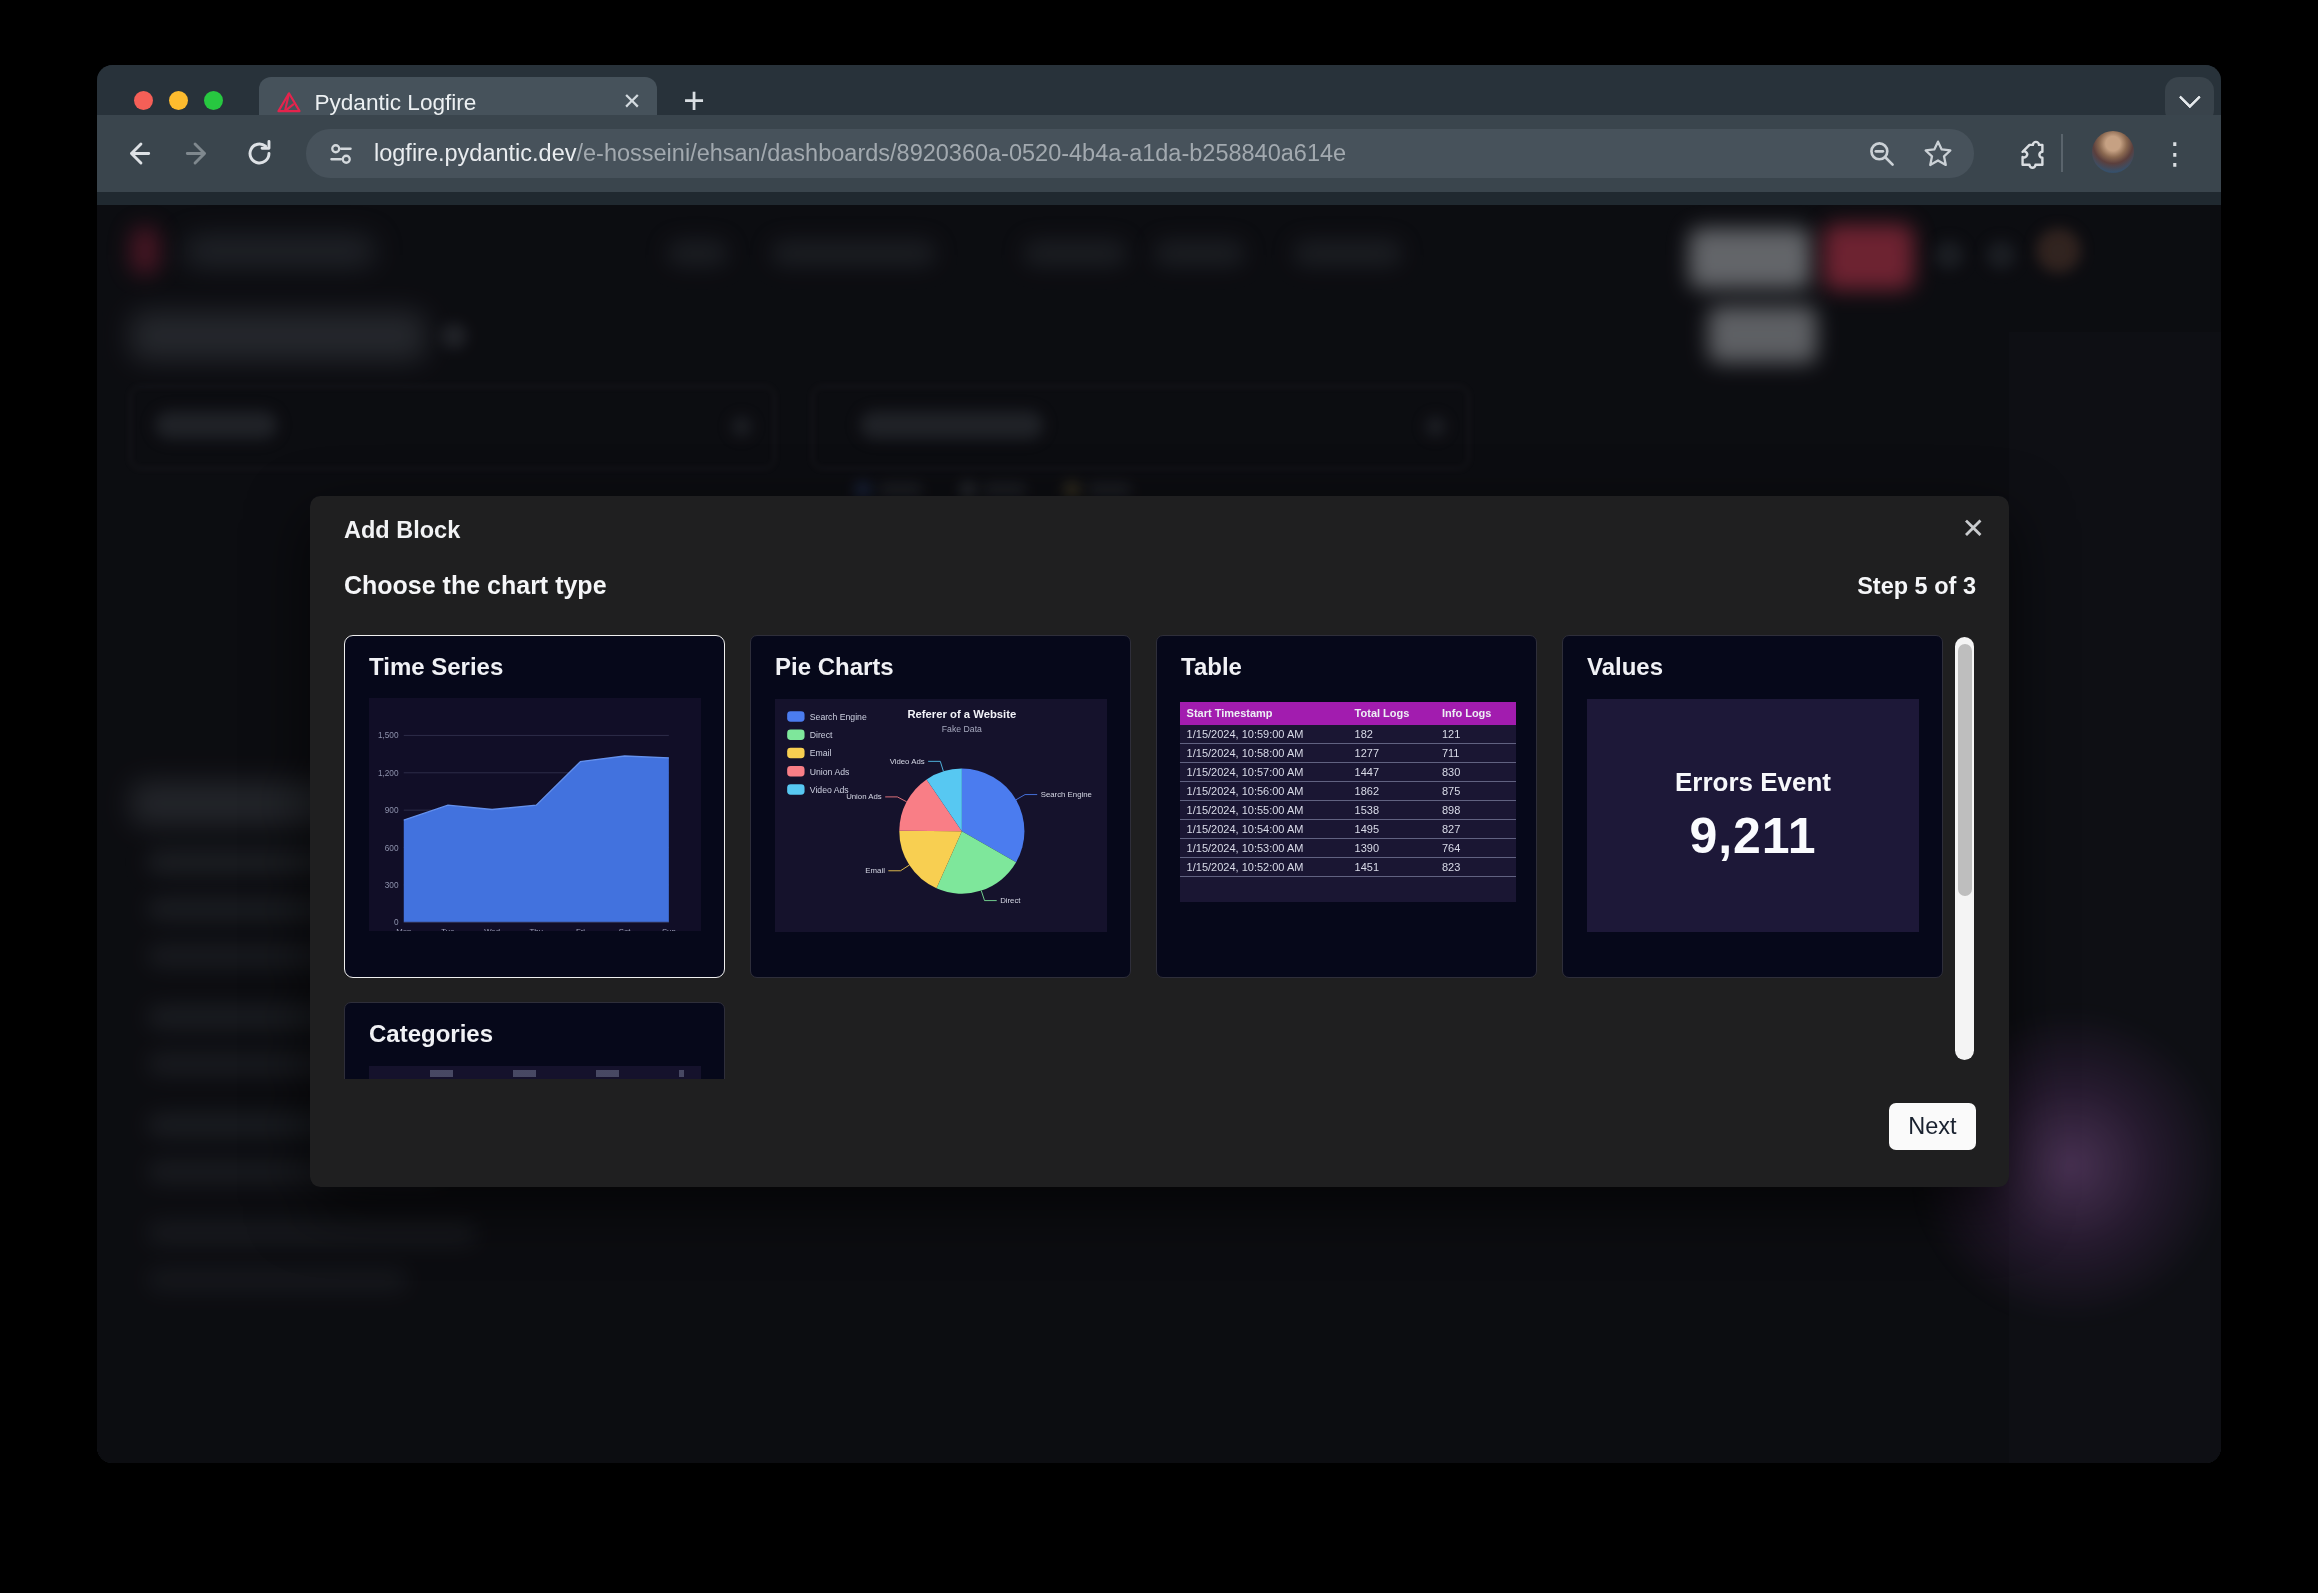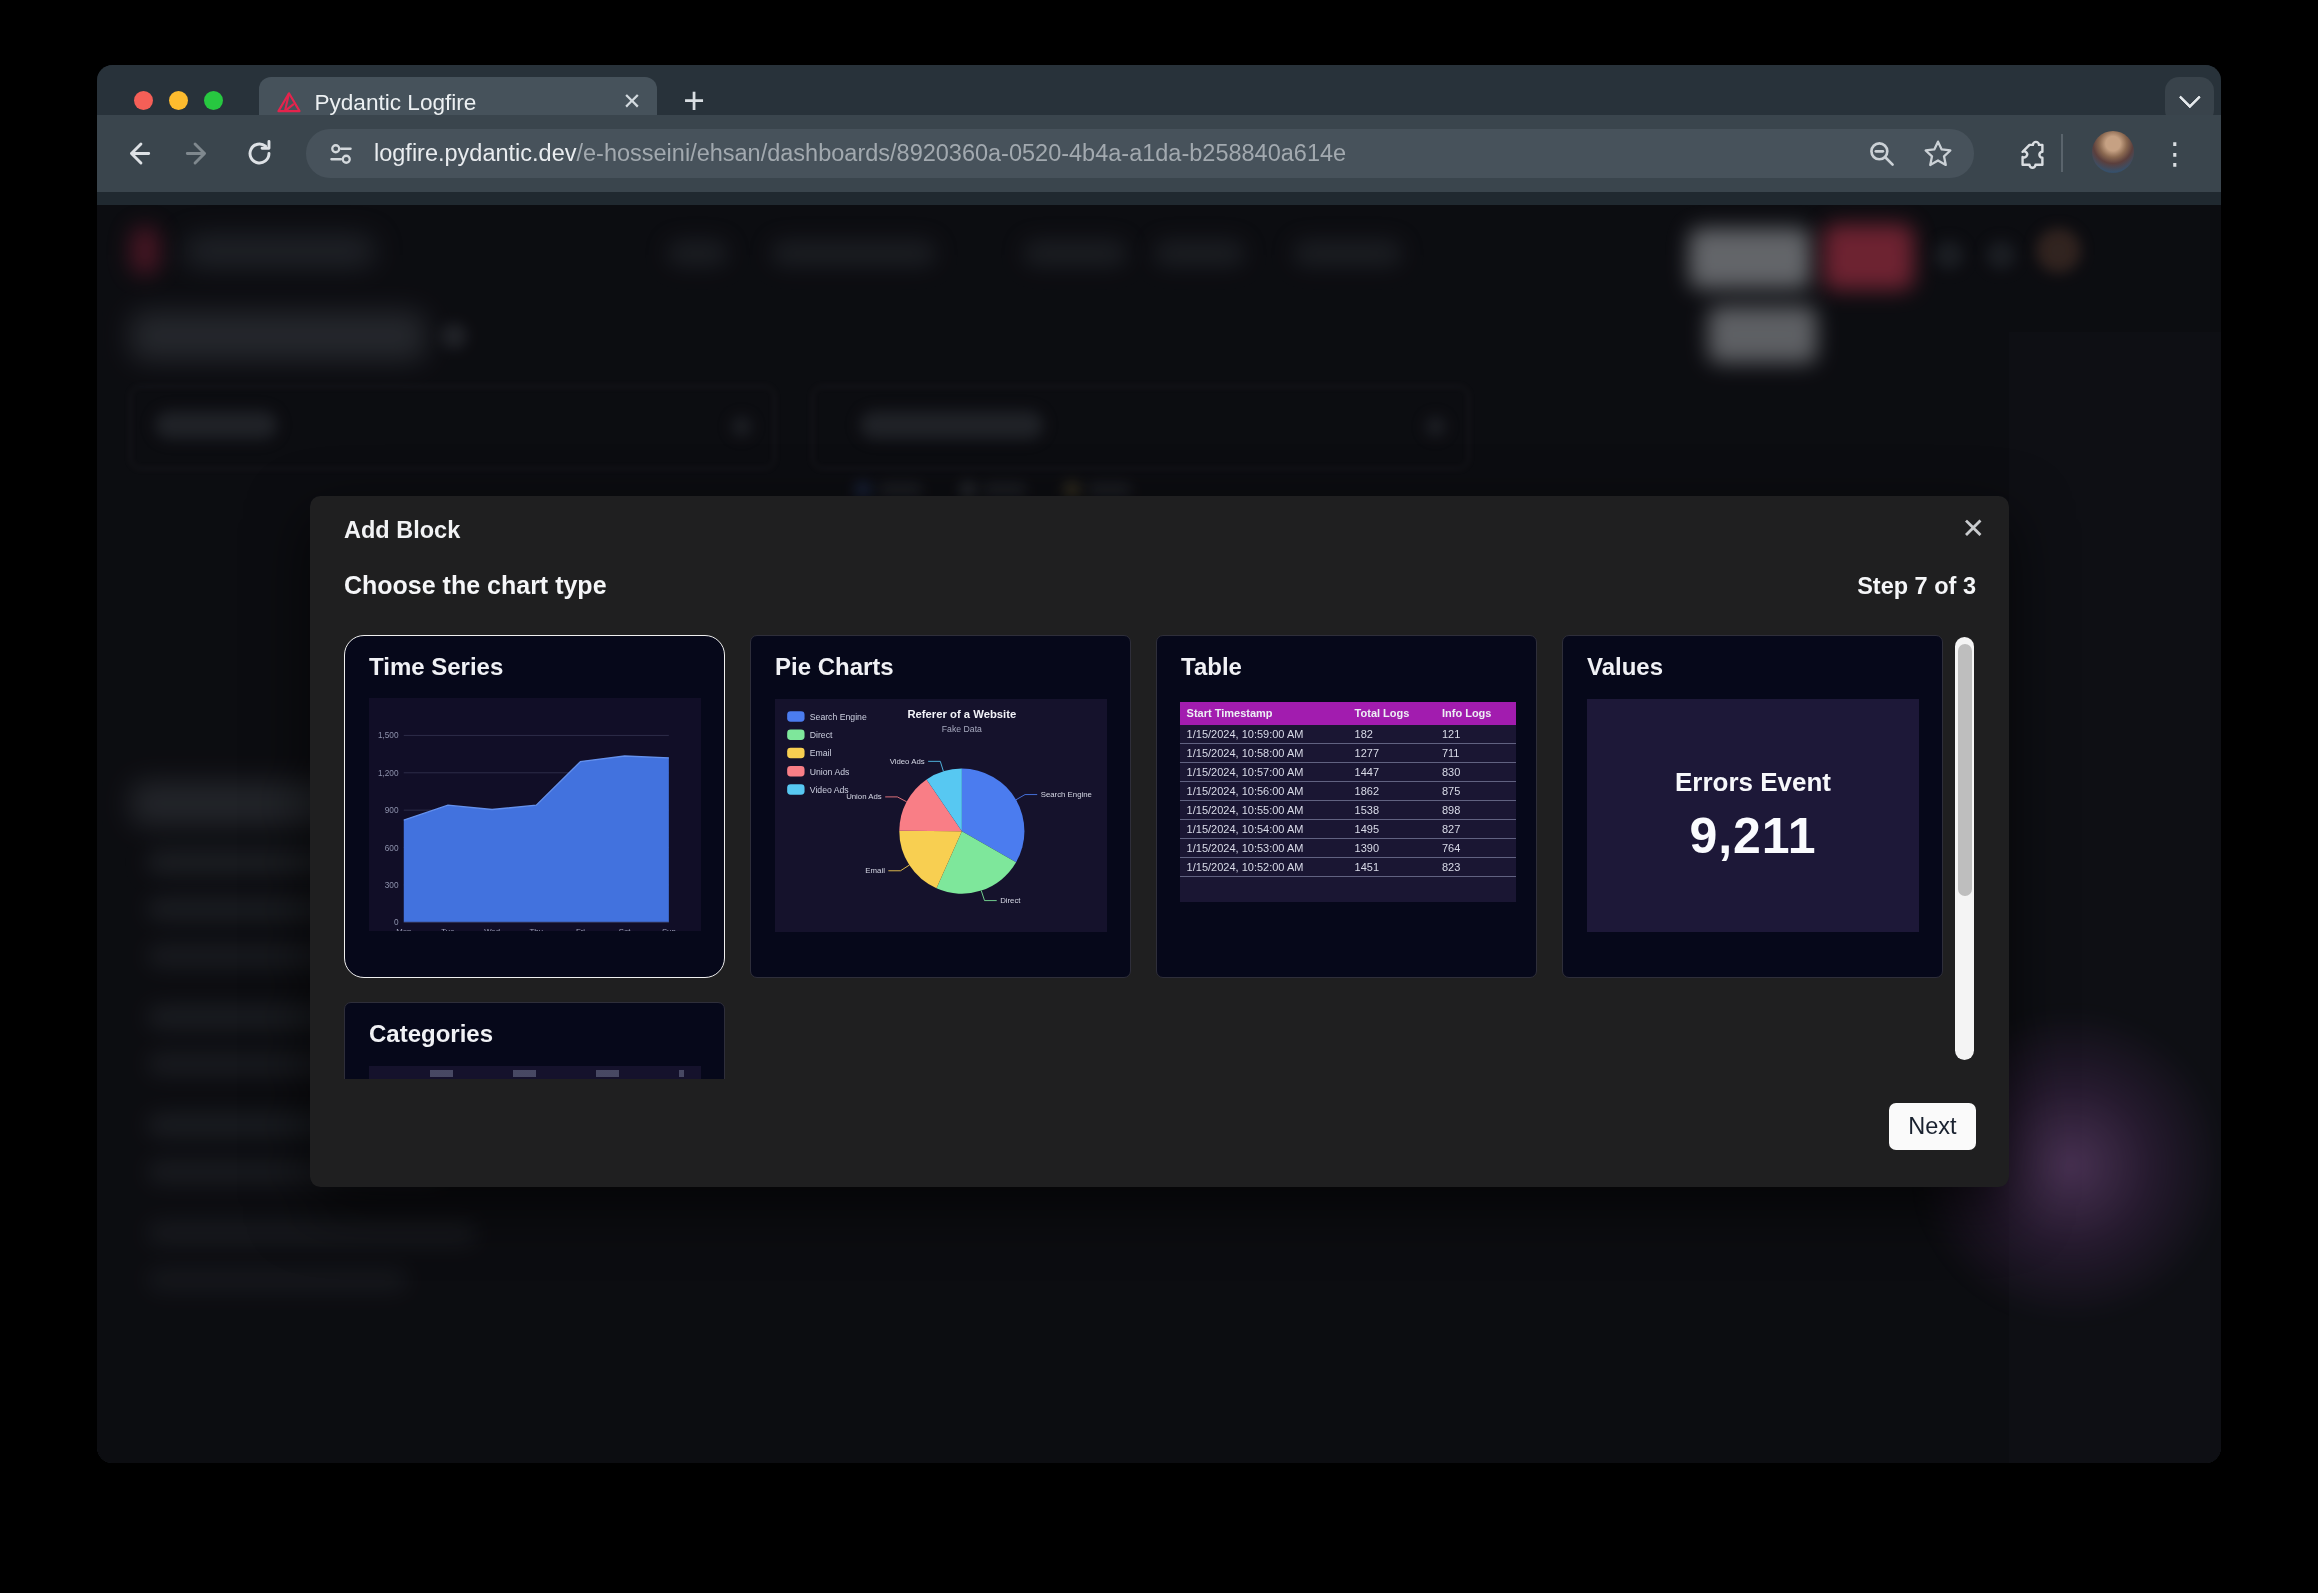--- a/index.html
+++ b/index.html
@@ -51,21 +51,21 @@
   
   .modal{position:absolute;left:213px;top:291px;width:1699px;height:691px;background:#1F1F20;border-radius:10.4px;
          box-shadow:0 21px 61px rgba(0,0,0,.65);}
   .m-title{position:absolute;left:34px;top:21px;font-size:23.5px;font-weight:600;color:#F2F3F5;}
   .m-close{position:absolute;right:24px;top:15.7px;font-size:28px;color:#C9CBCE;font-weight:300;}
   .m-sub{position:absolute;left:34px;top:75px;font-size:25px;font-weight:700;color:#F5F6F8;}
   .m-step{position:absolute;right:33px;top:77px;font-size:23.5px;font-weight:700;color:#F5F6F8;}
   .cards-viewport{position:absolute;left:34px;top:139px;width:1599px;height:444px;overflow:hidden;}
   .cards-grid{display:grid;grid-template-columns:repeat(4,381px);gap:24px 25px;}
   .card{position:relative;width:381px;height:343px;background:#06081A;border:0.9px solid #2E2E3A;border-radius:7px;overflow:hidden;}
-  .card.selected{border:1.7px solid #EFEFEF;border-radius:20px;padding-left:22px;}
+  .card.selected{border:1.7px solid #EFEFEF;border-radius:9px;padding-left:22px;}
   .card .c-title{position:absolute;left:24px;top:17.4px;font-size:24px;font-weight:600;color:#F0F1F5;}
   .panel{position:absolute;left:24px;top:63px;width:332px;height:233px;}
   .p-ts{background:#110E27;}
   .p-pie{background:#15122C;}
   .p-val{background:#1D1838;display:flex;flex-direction:column;align-items:center;justify-content:center;}
   .p-cat{background:#15122C;}
   .p-cat .dashes{position:absolute;left:61px;top:3.5px;right:17.4px;height:7px;opacity:.5;
       background:repeating-linear-gradient(90deg,#7a7f9a 0 22.6px,transparent 22.6px 83px);}
   .val-title{font-size:26px;font-weight:700;color:#F7F8FB;}
   .val-num{font-size:50px;font-weight:800;color:#FAFBFE;margin-top:9px;letter-spacing:0.9px;}
@@ -205,21 +205,21 @@
       <div class="blob b-blur12" style="left:50px;top:1063px;width:261px;height:24px;background:#4E555B;opacity:.3"></div>
 
       <div class="rightcol"></div>
       <div class="glow"></div>
       <div class="overlay"></div>
 
       <div class="modal">
         <div class="m-title">Add Block</div>
         <div class="m-close">✕</div>
         <div class="m-sub">Choose the chart type</div>
-        <div class="m-step">Step 7 of 3</div>
+        <div class="m-step">Step 5 of 3</div>
 
         <div class="cards-viewport">
           <div class="cards-grid">
 
             <div class="card selected">
               <div class="c-title">Time Series</div>
               <div class="panel p-ts" style="left:23.5px;top:62px;">
                 <svg id="ts-svg" width="332" height="233" viewBox="0 0 382 268">
                     <text x="34" y="261.5" text-anchor="end" font-size="9.5" fill="#8E92AC">0</text>
                     <line x1="40" y1="215" x2="345" y2="215" stroke="#32304E" stroke-width="1"></line>

